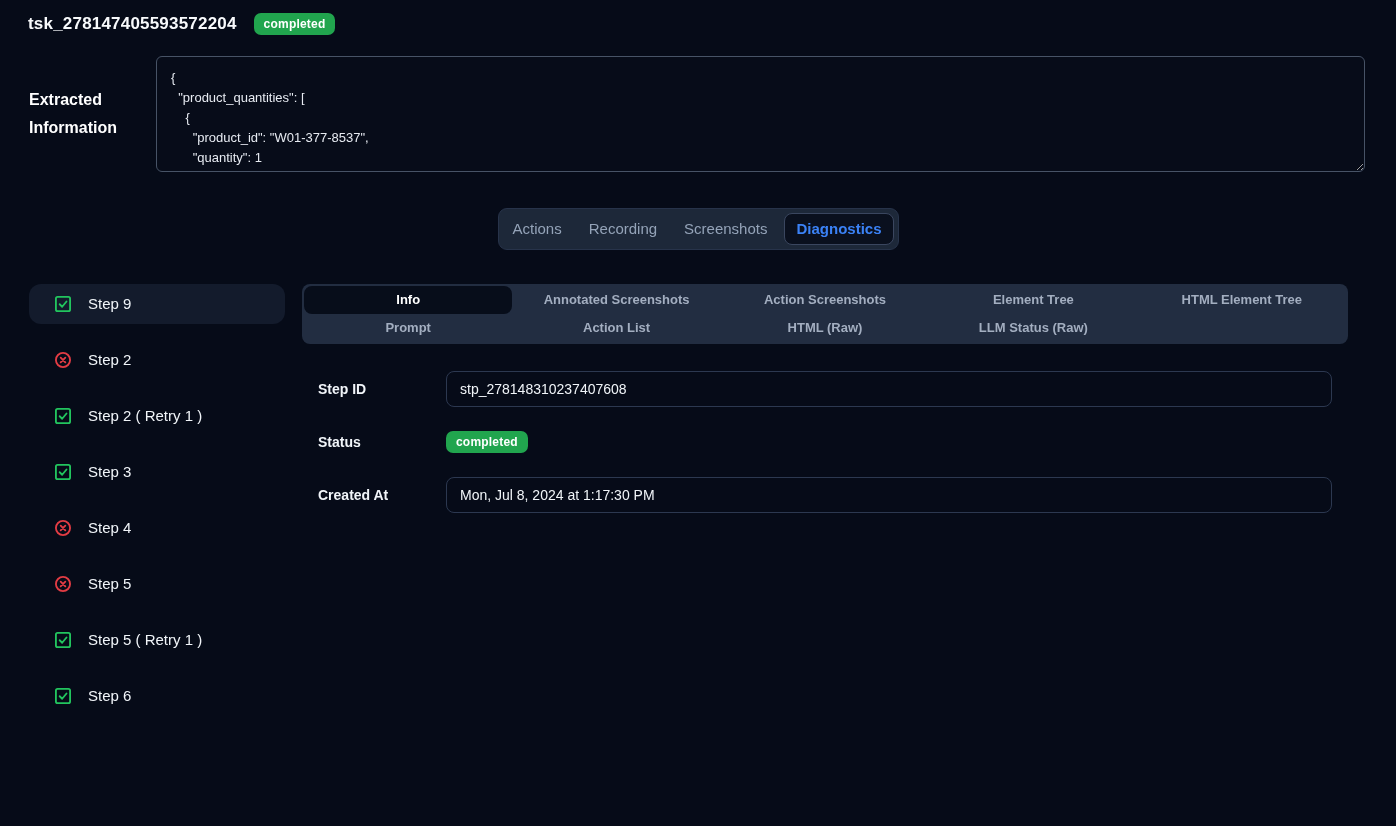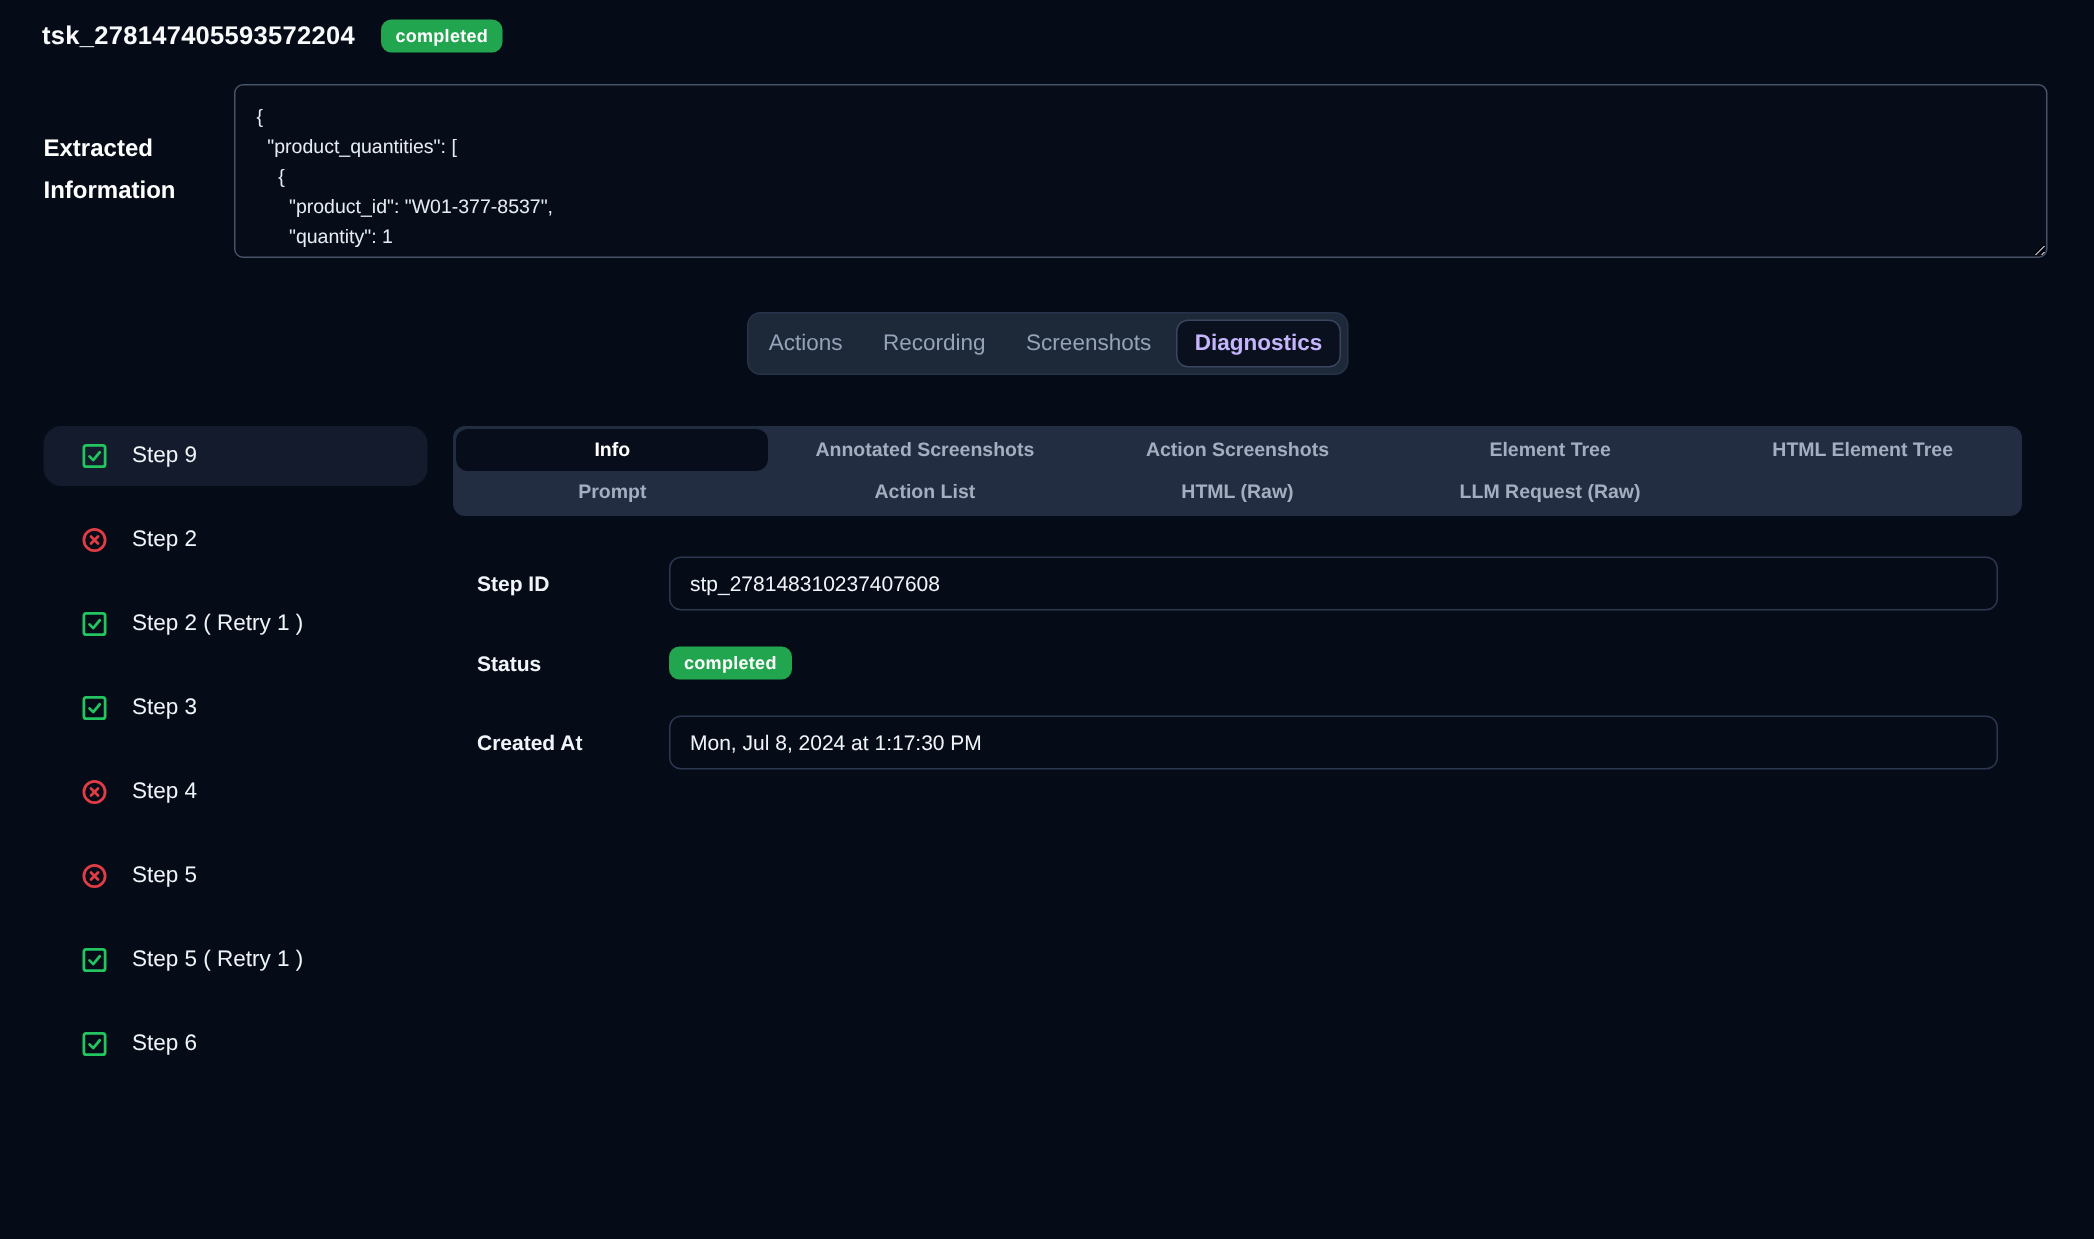--- a/index.html
+++ b/index.html
@@ -37,21 +37,21 @@
   .main-tabs {
     display: flex; align-items: center; gap: 7px;
     background: #1d2839; border: 1px solid #27334a; border-radius: 9px; padding: 4px;
   }
   .main-tab {
     background: transparent; border: 1px solid transparent; border-radius: 8px;
     color: #94a3b8; font-family: inherit; font-size: 15px; font-weight: 400;
     padding: 5px 9px; cursor: pointer; line-height: 1.3;
   }
   .main-tab.active {
-    background: #0a101e; color: #c4b5fd; border-color: #3a465f;
+    background: #0a101e; color: #3b82f6; border-color: #3a465f;
     font-weight: 600; padding: 5px 11px;
   }
 
   
   .content { display: flex; align-items: flex-start; margin: 34px 48px 0 29px; }
 
   
   .steps { width: 256px; display: flex; flex-direction: column; gap: 16px; flex: none; }
   .step {
     display: flex; align-items: center; gap: 15px;
@@ -202,21 +202,21 @@
   <main class="panel">
     <div class="diag-tabs">
       <div class="diag-tab active">Info</div>
       <div class="diag-tab">Annotated Screenshots</div>
       <div class="diag-tab">Action Screenshots</div>
       <div class="diag-tab">Element Tree</div>
       <div class="diag-tab">HTML Element Tree</div>
       <div class="diag-tab">Prompt</div>
       <div class="diag-tab">Action List</div>
       <div class="diag-tab">HTML (Raw)</div>
-      <div class="diag-tab">LLM Request (Raw)</div>
+      <div class="diag-tab">LLM Status (Raw)</div>
       <div class="diag-tab empty"></div>
     </div>
 
     <div class="fields">
       <div class="field-row">
         <div class="field-label">Step ID</div>
         <input class="field-input" type="text" value="stp_278148310237407608" style="">
       </div>
       <div class="field-row">
         <div class="field-label">Status</div>

